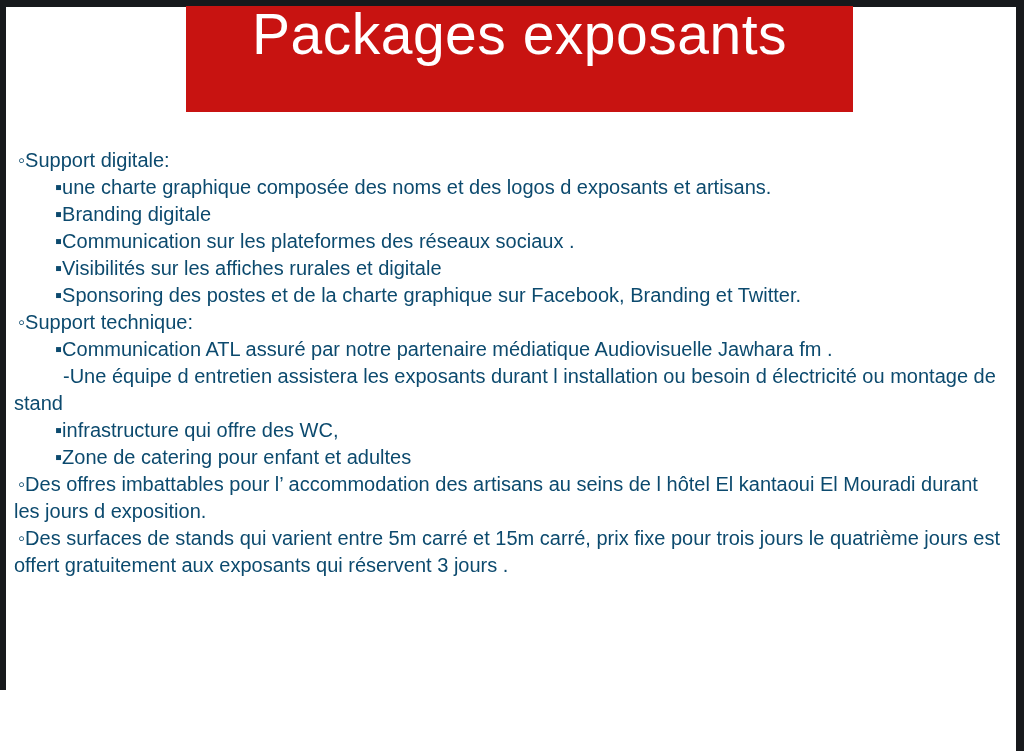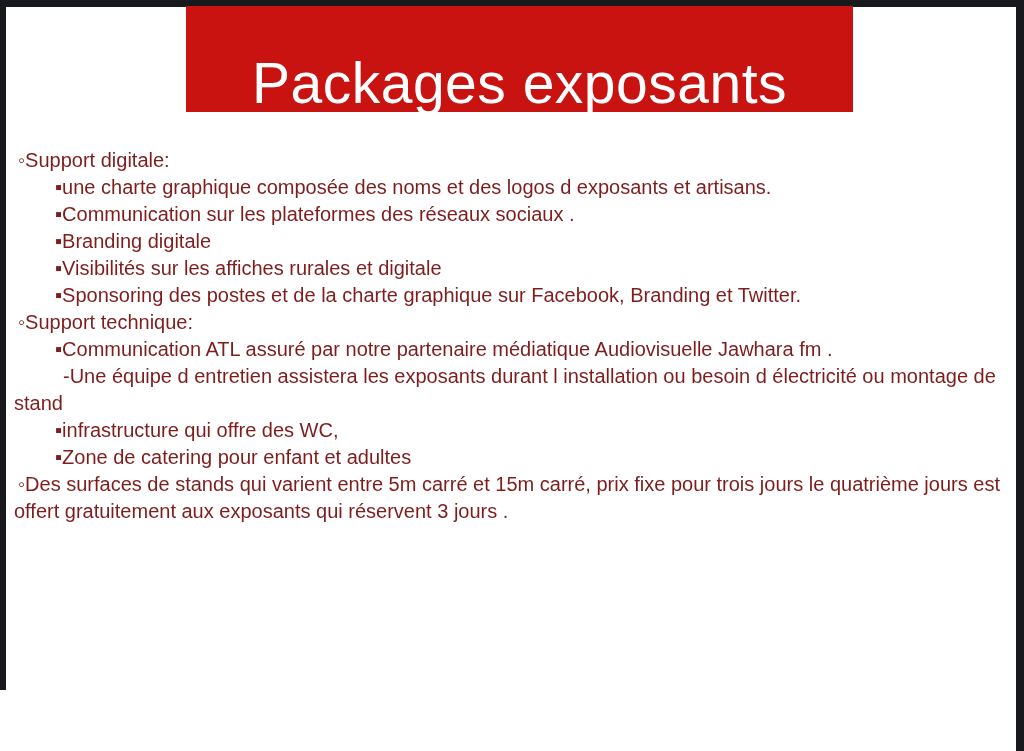--- a/index.html
+++ b/index.html
@@ -22,21 +22,21 @@
 
   
   .banner {
     position: absolute;
     left: 186px;
     top: 6px;
     width: 667px;
     height: 106px;
     background: #c81311;
     display: flex;
-    align-items: flex-end;
+    align-items: flex-start;
     justify-content: center;
   }
   .banner-title {
     color: #ffffff;
     font-size: 57px;
     line-height: 1;
     letter-spacing: 0.5px;
     white-space: nowrap;
   }
 
@@ -60,26 +60,27 @@
 <body>
 
 <div class="frame frame-top" style="background: rgb(23, 25, 28);"></div>
 <div class="frame frame-left" style="background: rgb(23, 25, 28);"></div>
 <div class="frame frame-right" style="background: rgb(23, 25, 28);"></div>
 
 <div class="banner" style="background: rgb(200, 19, 17);">
   <span class="banner-title" style="color: rgb(255, 255, 255);">Packages exposants</span>
 </div>
 
-<div class="content" style="color: #7f1d1d;">
+<div class="content" style="color: #0c4a6e;">
   <p class="item lvl0"><span class="bullet">◦</span><span>Support digitale:</span></p>
   <p class="item lvl1"><span class="bullet">▪</span><span>une charte graphique composée des noms et des logos d exposants et artisans.</span></p>
+  <p class="item lvl1"><span class="bullet">▪</span><span>Branding digitale</span></p>
   <p class="item lvl1"><span class="bullet">▪</span><span>Communication sur les plateformes des réseaux sociaux .</span></p>
-  <p class="item lvl1"><span class="bullet">▪</span><span>Branding digitale</span></p>
   <p class="item lvl1"><span class="bullet">▪</span><span>Visibilités sur les affiches rurales et digitale</span></p>
   <p class="item lvl1"><span class="bullet">▪</span><span>Sponsoring des postes et de la charte graphique sur Facebook, Branding et Twitter.</span></p>
   <p class="item lvl0"><span class="bullet">◦</span><span>Support technique:</span></p>
   <p class="item lvl1"><span class="bullet">▪</span><span>Communication ATL assuré par notre partenaire médiatique Audiovisuelle Jawhara fm .</span></p>
   <p class="item lvl2"><span class="bullet">-</span><span>Une équipe d entretien assistera les exposants durant l installation ou besoin d électricité ou montage de stand</span></p>
   <p class="item lvl1"><span class="bullet">▪</span><span>infrastructure qui offre des WC,</span></p>
   <p class="item lvl1"><span class="bullet">▪</span><span>Zone de catering pour enfant et adultes</span></p>
+  <p class="item lvl0"><span class="bullet">◦</span><span>Des offres imbattables pour l’ accommodation des artisans au seins de l hôtel El kantaoui El Mouradi durant les jours d exposition.</span></p>
   <p class="item lvl0"><span class="bullet">◦</span><span>Des surfaces de stands qui varient entre 5m carré et 15m carré, prix fixe pour trois jours le quatrième jours est offert gratuitement aux exposants qui réservent 3 jours .</span></p>
 </div>
 
 </body></html>

